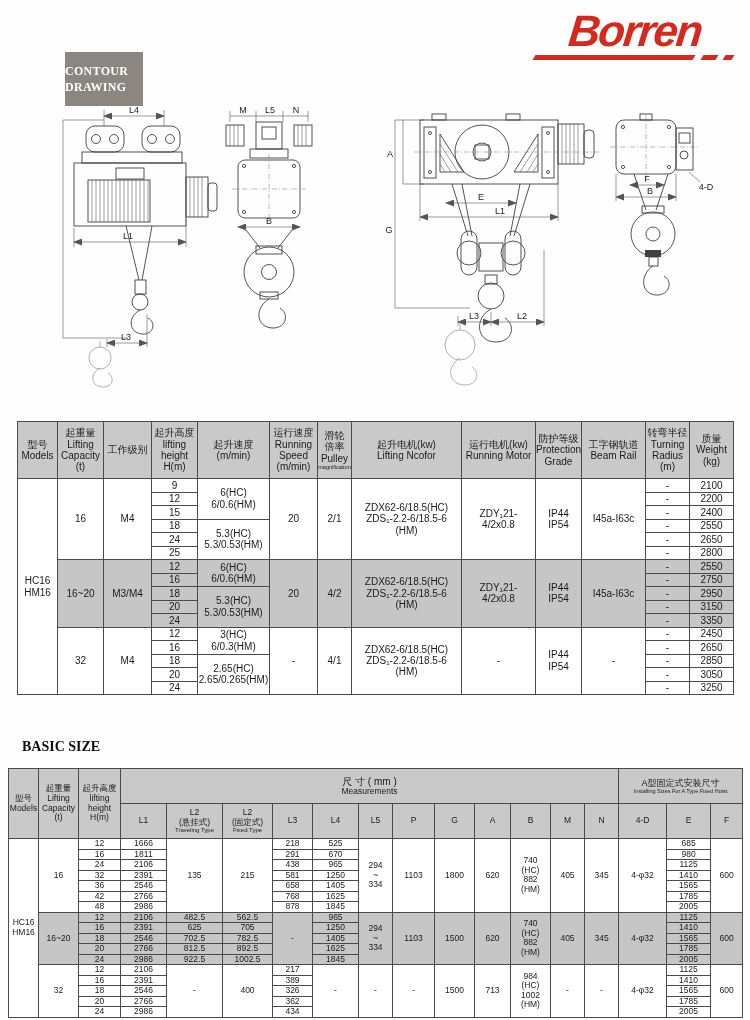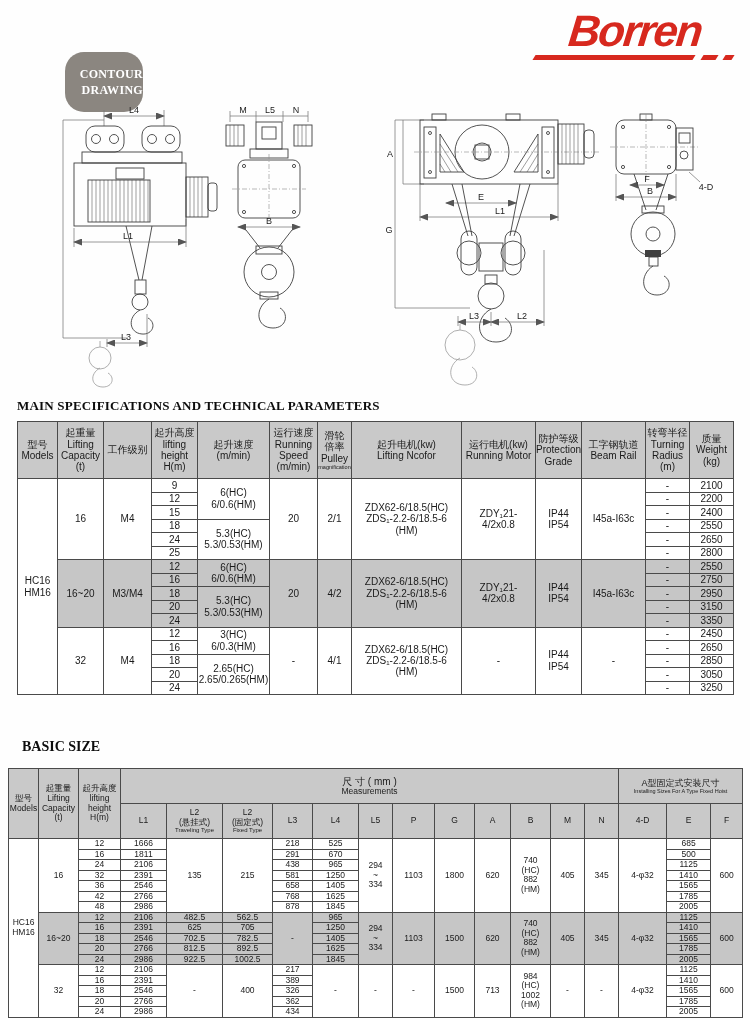--- a/index.html
+++ b/index.html
@@ -1,22 +1,22 @@
 <!DOCTYPE html>
 <html><head>
 <meta charset="utf-8">
 <style>
   html,body{margin:0;padding:0;background:#e9e9e9;}
   .page{position:relative;width:750px;height:1020px;background:#fefefe;margin:0 auto;
         font-family:"Liberation Sans",sans-serif;color:#1a1a1a;overflow:hidden;}
 
   
-  .contour-box{position:absolute;left:65px;top:52px;width:78px;height:60px;background:#8b8680;
+  .contour-box{position:absolute;left:65px;top:52px;width:78px;height:54px;background:#8b8680;
     color:#fff;font-family:"Liberation Serif",serif;font-weight:bold;font-size:12px;
-    display:flex;flex-direction:column;align-items:flex-end;justify-content:center;line-height:1.35;letter-spacing:.3px;border-radius:19px;}
+    display:flex;flex-direction:column;align-items:flex-start;justify-content:center;line-height:1.35;letter-spacing:.3px;}
   .logo{position:absolute;left:528px;top:8px;width:214px;text-align:center;}
   .logo-text{display:block;font-family:"Liberation Sans",sans-serif;font-style:italic;font-weight:bold;
     font-size:44px;line-height:1.05;color:#d7281e;letter-spacing:-2px;transform:skewX(-6deg);}
   .logo-underline{position:relative;height:7px;margin-top:1px;}
   .lu{position:absolute;top:0;height:5px;background:#d7281e;transform:skewX(-32deg);}
   .lu1{left:6px;width:160px;} .lu2{left:174px;width:15px;} .lu3{left:196px;width:9px;}
 
   
   #drawings{position:absolute;left:0;top:100px;width:750px;height:300px;}
   .ln{stroke:#3f3f3f;stroke-width:.9;fill:none;}
@@ -234,21 +234,20 @@
       <path class="ln" d="M634 74L646 110M668 74L656 110"></path>
       <rect class="ln" x="642" y="106" width="22" height="7"></rect>
       <circle class="ln" cx="653" cy="134" r="22"></circle>
       <circle class="ln" cx="653" cy="134" r="7"></circle>
       <rect x="645" y="150" width="16" height="7" fill="#3f3f3f"></rect>
       <rect class="ln" x="649" y="157" width="9" height="9"></rect>
       <path class="ln" d="M653 166 c-14 9 -12 29 4 29 c13 0 16 -14 7 -19"></path>
     </g>
   </svg>
 
-  <div class="sec-title" id="t1-title">MAIN SPECIFICATIONS AND TECHNICAL PARAMETERS</div>
   <table id="main-table">
     <colgroup>
       <col style="width:40px">
         <col style="width:46px">
         <col style="width:48px">
         <col style="width:46px">
       <col style="width:72px">
         <col style="width:48px">
         <col style="width:34px">
         <col style="width:110px">
@@ -513,21 +512,21 @@
           <td rowspan="7">345</td>
           <td rowspan="7">4-φ32</td>
           <td>685</td>
           <td rowspan="7">600</td>
         </tr>
         <tr>
           <td>16</td>
           <td>1811</td>
           <td>291</td>
           <td>670</td>
-          <td>500</td>
+          <td>980</td>
         </tr>
         <tr>
           <td>24</td>
           <td>2106</td>
           <td>438</td>
           <td>965</td>
           <td>1125</td>
         </tr>
         <tr>
           <td>32</td>

